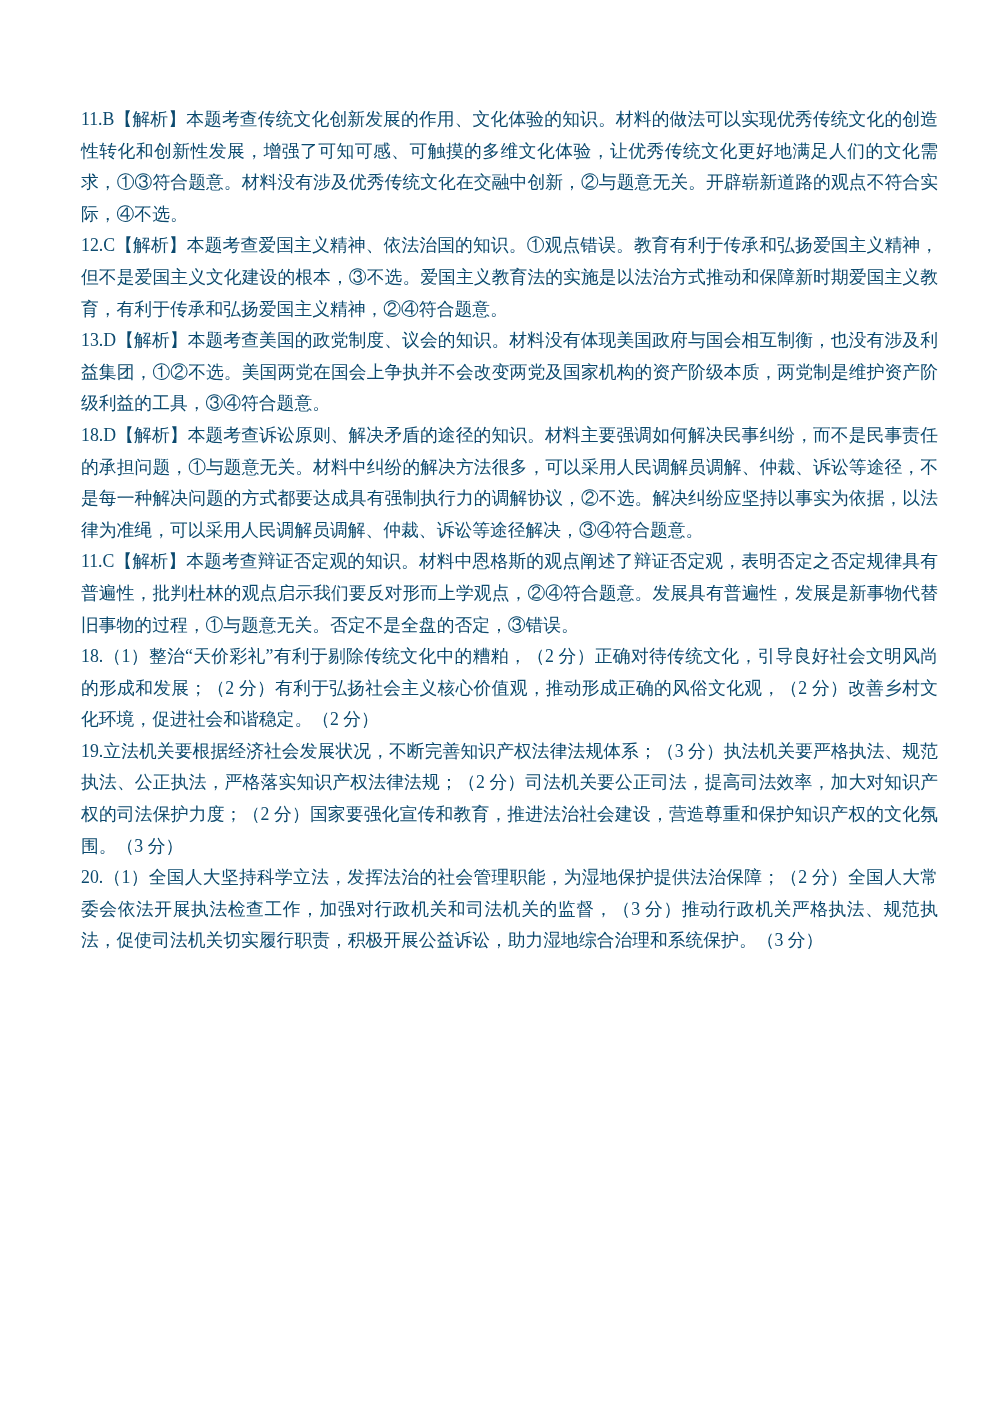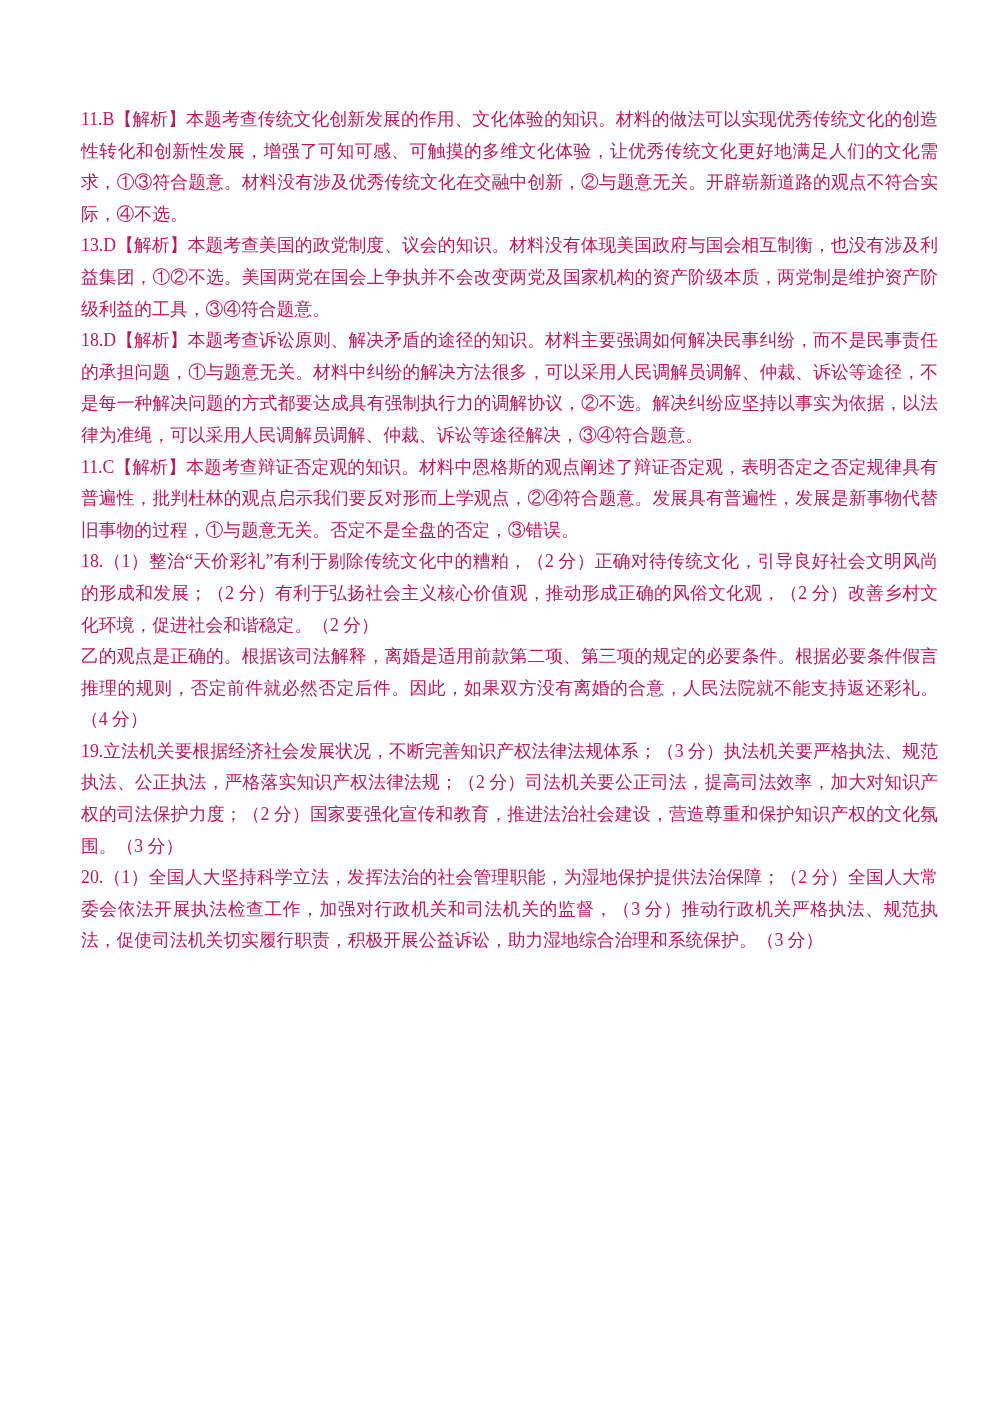--- a/index.html
+++ b/index.html
@@ -7,21 +7,21 @@
     padding: 0;
     background: #e8e8e8;
   }
   .page {
     position: relative;
     width: 1000px;
     height: 1414px;
     margin: 0 auto;
     box-sizing: border-box;
     background: #ffffff;
-    color: #be185d;
+    color: #0c4a6e;
     padding: 104px 62px 0 81px;
     font-family: "Liberation Serif", "DejaVu Serif", serif;
     overflow: hidden;
   }
   .answers p {
     margin: 0;
     padding: 0;
     font-size: 17.8px;
     line-height: 31.6px;
     text-align: justify;
@@ -31,21 +31,21 @@
   .answers p.indent-small {
     text-indent: 7px;
   }
 </style>
 </head>
 <body>
 
 <div class="page">
   <div class="answers">
     <p>11.B【解析】本题考查传统文化创新发展的作用、文化体验的知识。材料的做法可以实现优秀传统文化的创造性转化和创新性发展，增强了可知可感、可触摸的多维文化体验，让优秀传统文化更好地满足人们的文化需求，①③符合题意。材料没有涉及优秀传统文化在交融中创新，②与题意无关。开辟崭新道路的观点不符合实际，④不选。</p>
+    <p>12.C【解析】本题考查爱国主义精神、依法治国的知识。①观点错误。教育有利于传承和弘扬爱国主义精神，但不是爱国主义文化建设的根本，③不选。爱国主义教育法的实施是以法治方式推动和保障新时期爱国主义教育，有利于传承和弘扬爱国主义精神，②④符合题意。</p>
     <p>13.D【解析】本题考查美国的政党制度、议会的知识。材料没有体现美国政府与国会相互制衡，也没有涉及利益集团，①②不选。美国两党在国会上争执并不会改变两党及国家机构的资产阶级本质，两党制是维护资产阶级利益的工具，③④符合题意。</p>
     <p>18.D【解析】本题考查诉讼原则、解决矛盾的途径的知识。材料主要强调如何解决民事纠纷，而不是民事责任的承担问题，①与题意无关。材料中纠纷的解决方法很多，可以采用人民调解员调解、仲裁、诉讼等途径，不是每一种解决问题的方式都要达成具有强制执行力的调解协议，②不选。解决纠纷应坚持以事实为依据，以法律为准绳，可以采用人民调解员调解、仲裁、诉讼等途径解决，③④符合题意。</p>
     <p>11.C【解析】本题考查辩证否定观的知识。材料中恩格斯的观点阐述了辩证否定观，表明否定之否定规律具有普遍性，批判杜林的观点启示我们要反对形而上学观点，②④符合题意。发展具有普遍性，发展是新事物代替旧事物的过程，①与题意无关。否定不是全盘的否定，③错误。</p>
     <p>18.（1）整治“天价彩礼”有利于剔除传统文化中的糟粕，（2 分）正确对待传统文化，引导良好社会文明风尚的形成和发展；（2 分）有利于弘扬社会主义核心价值观，推动形成正确的风俗文化观，（2 分）改善乡村文化环境，促进社会和谐稳定。（2 分）</p>
-    <p>乙的观点是正确的。根据该司法解释，离婚是适用前款第二项、第三项的规定的必要条件。根据必要条件假言推理的规则，否定前件就必然否定后件。因此，如果双方没有离婚的合意，人民法院就不能支持返还彩礼。（4 分）</p>
     <p>19.立法机关要根据经济社会发展状况，不断完善知识产权法律法规体系；（3 分）执法机关要严格执法、规范执法、公正执法，严格落实知识产权法律法规；（2 分）司法机关要公正司法，提高司法效率，加大对知识产权的司法保护力度；（2 分）国家要强化宣传和教育，推进法治社会建设，营造尊重和保护知识产权的文化氛围。（3 分）</p>
     <p>20.（1）全国人大坚持科学立法，发挥法治的社会管理职能，为湿地保护提供法治保障；（2 分）全国人大常委会依法开展执法检查工作，加强对行政机关和司法机关的监督，（3 分）推动行政机关严格执法、规范执法，促使司法机关切实履行职责，积极开展公益诉讼，助力湿地综合治理和系统保护。（3 分）</p>
   </div>
 </div>
 
 </body></html>

